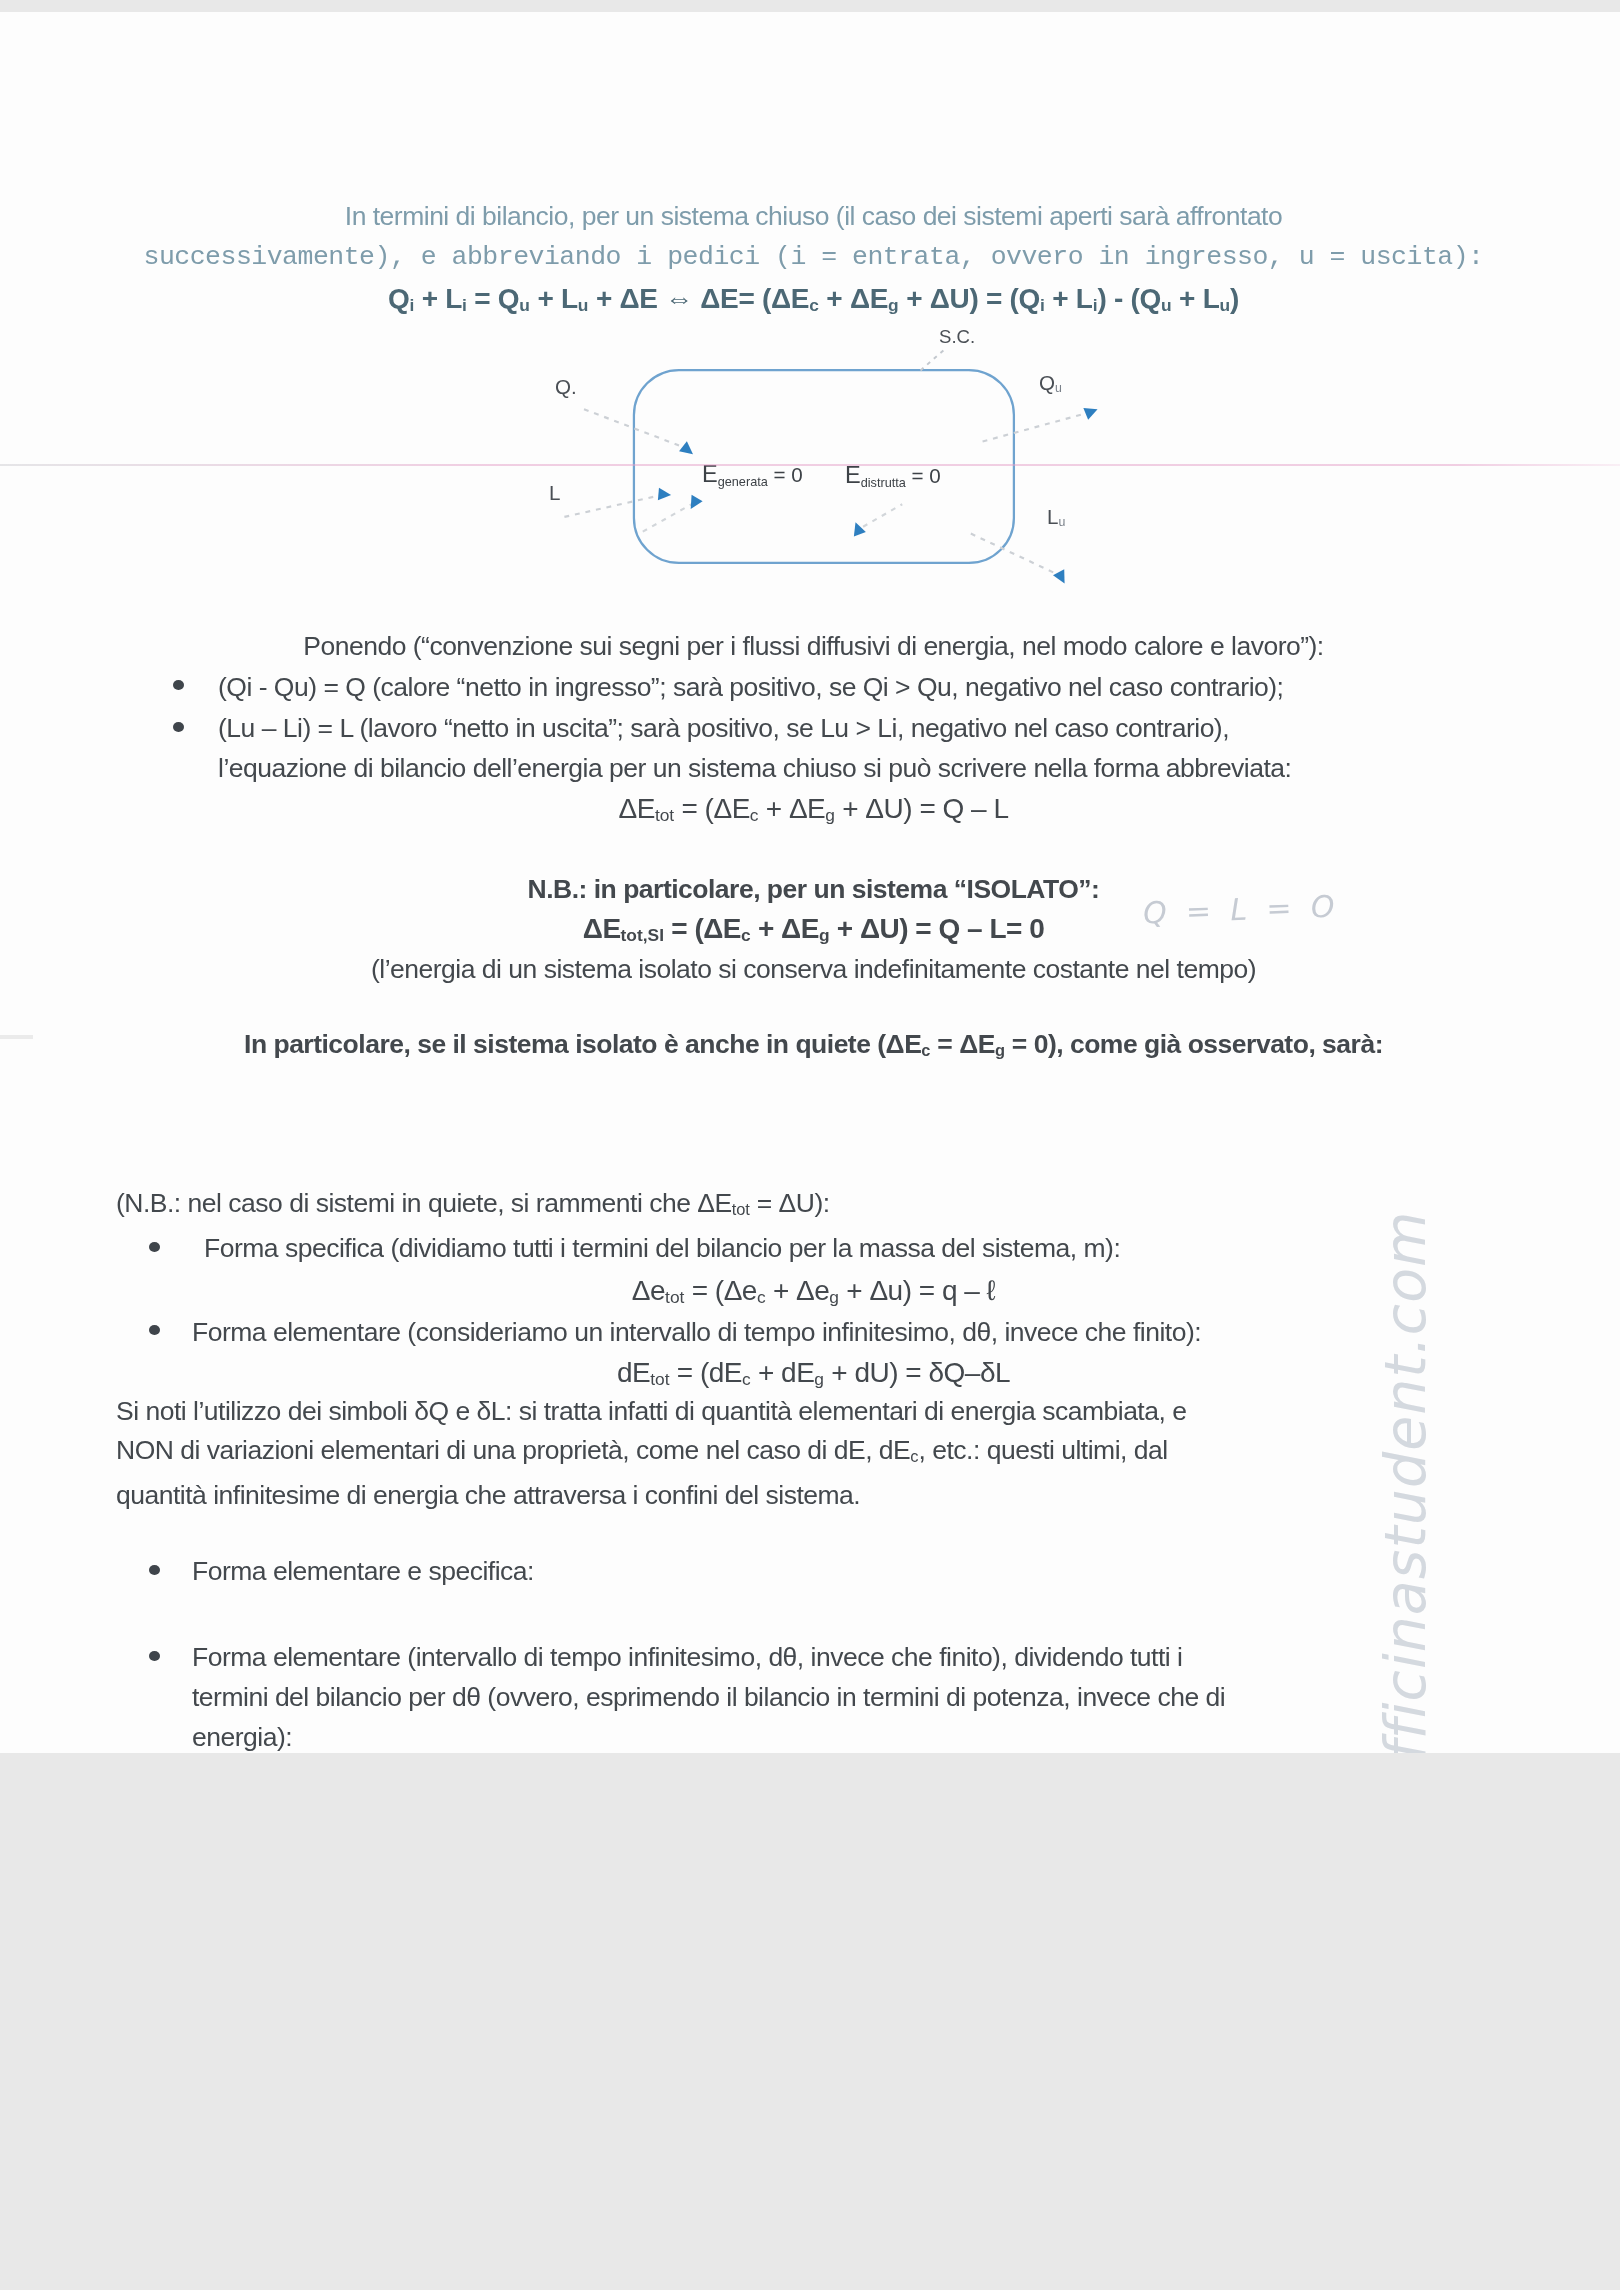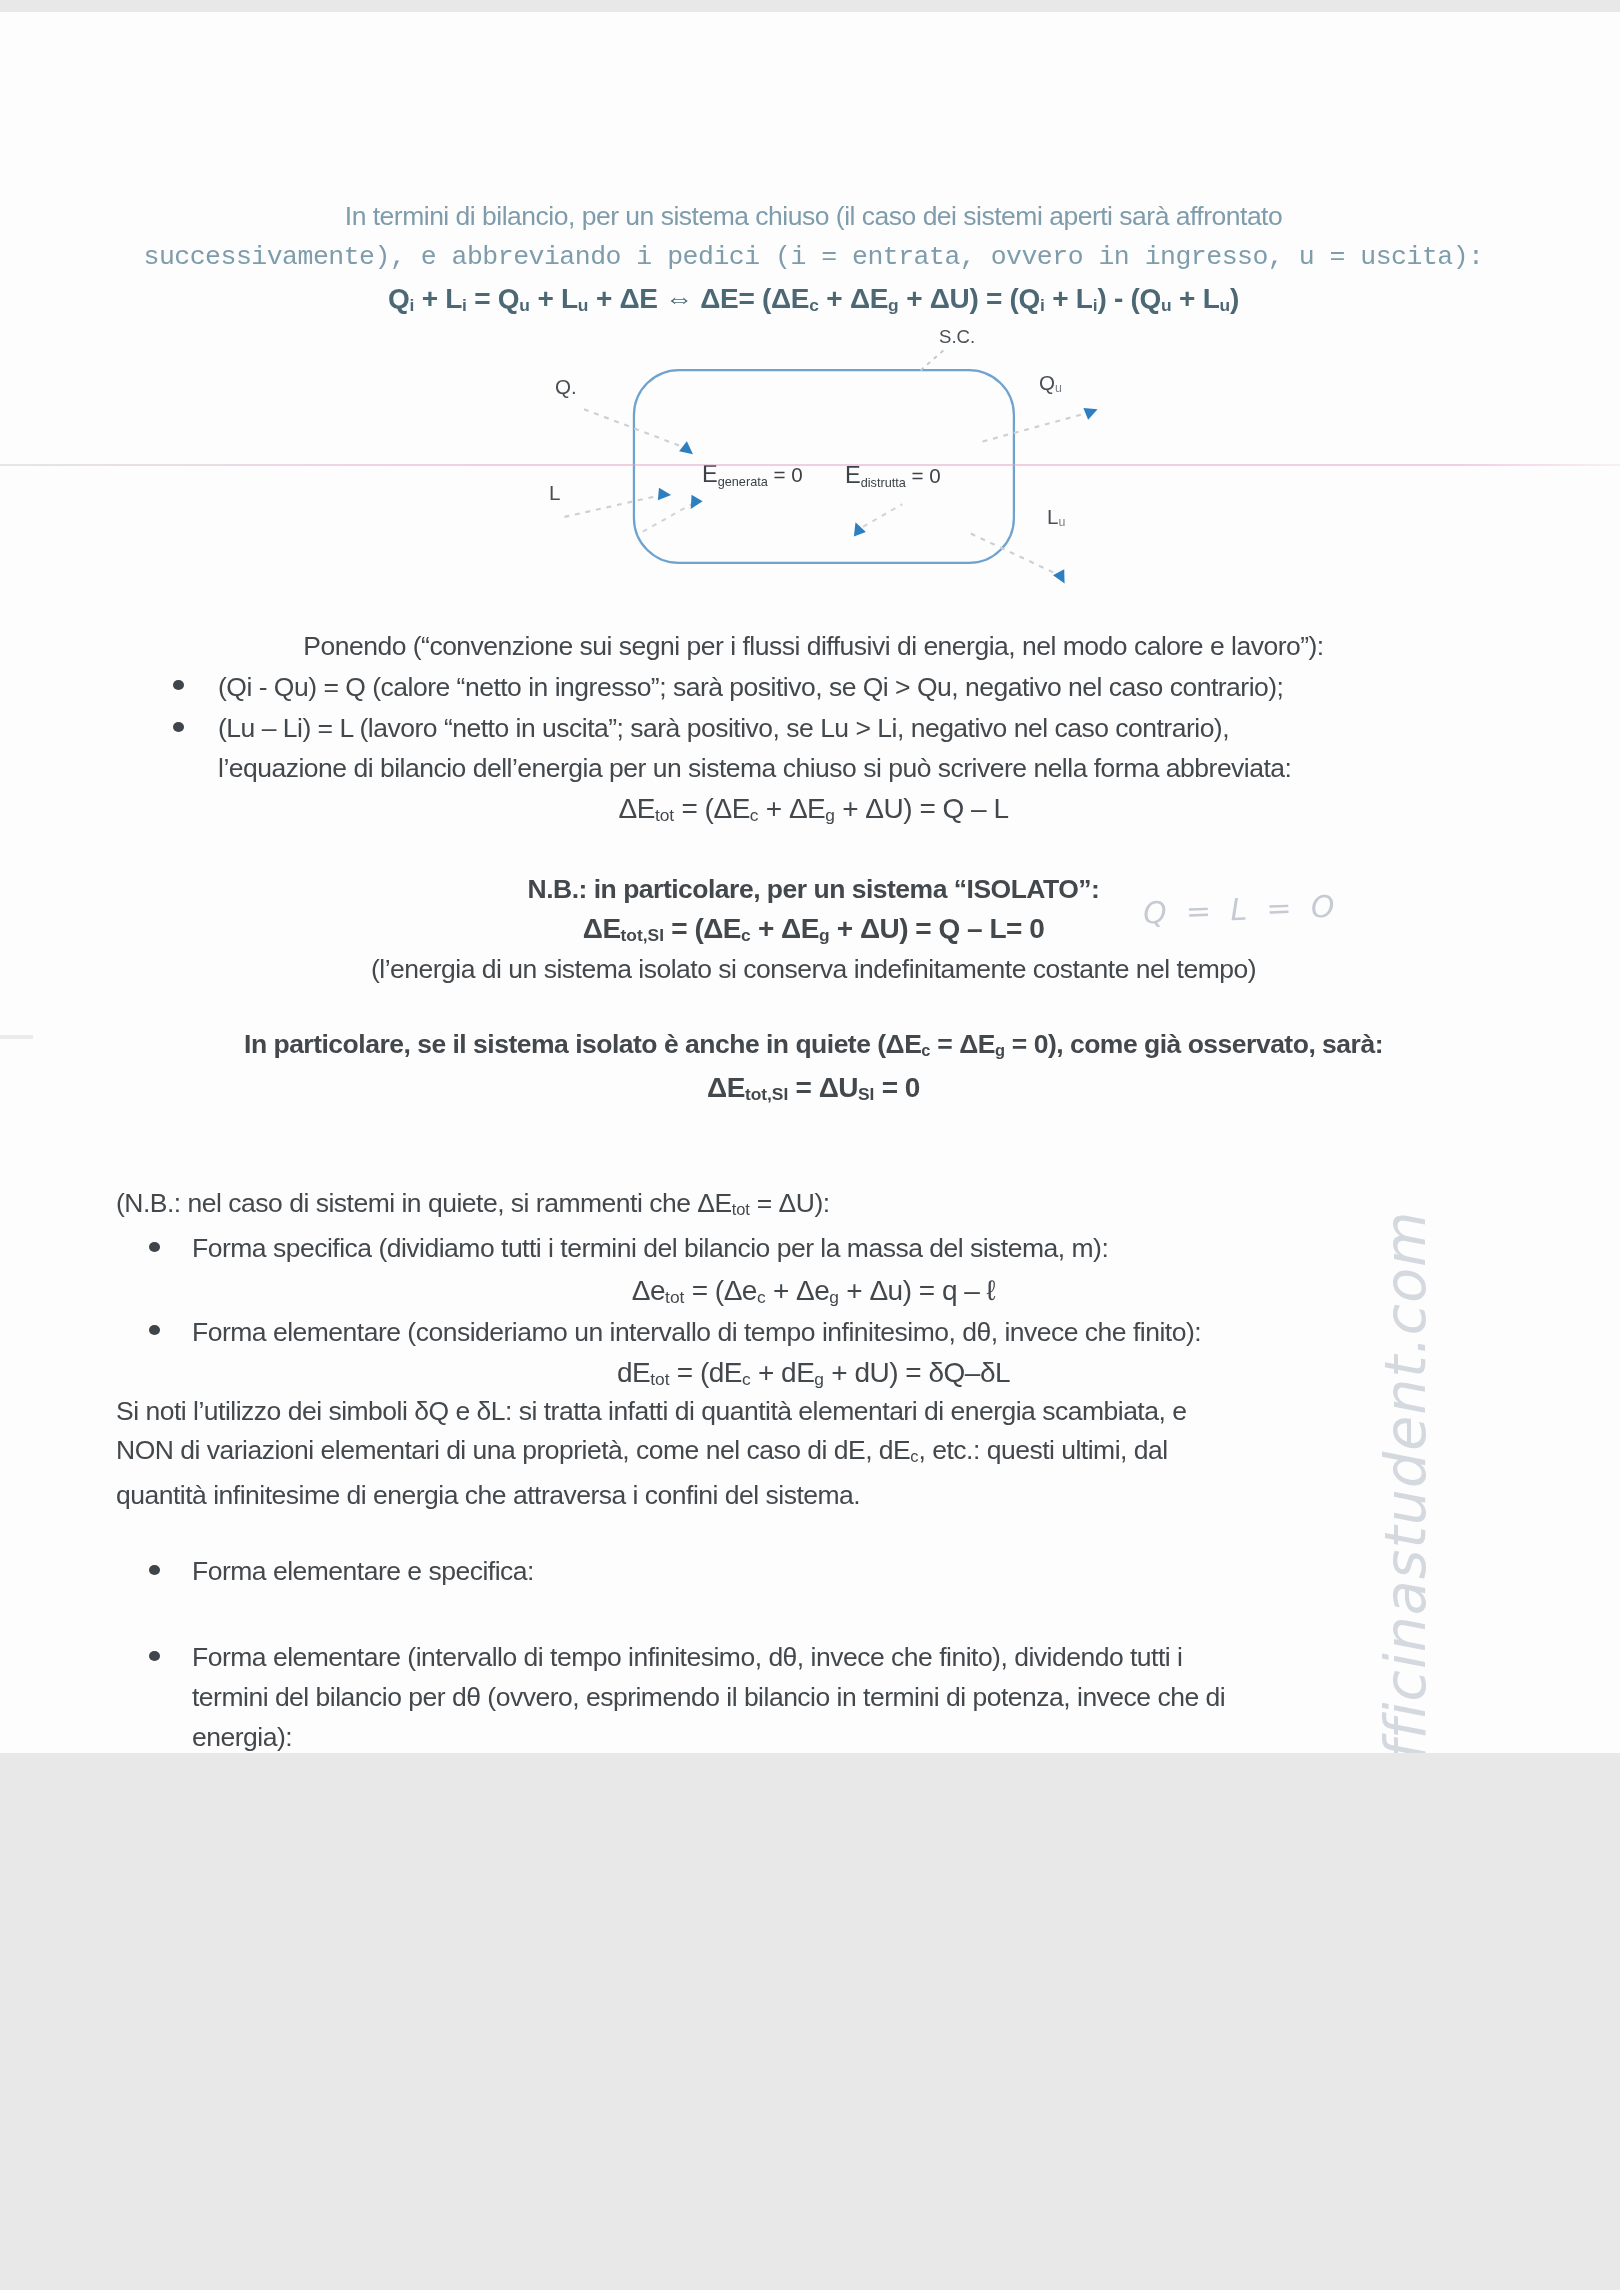--- a/index.html
+++ b/index.html
@@ -97,26 +97,25 @@
   </div>
 
   <div class="abs center line eq" style="top:777px;"><span>ΔE</span><span class="sub">tot</span><span> = (ΔE</span><span class="sub">c</span><span> + ΔE</span><span class="sub">g</span><span> + ΔU) = Q – L</span></div>
 
   <div class="abs center line bold" style="top:857px;">N.B.: in particolare, per un sistema “ISOLATO”:</div>
   <div class="abs center line eq bold" style="top:897px;"><span>ΔE</span><span class="sub">tot,SI</span><span> = (ΔE</span><span class="sub">c</span><span> + ΔE</span><span class="sub">g</span><span> + ΔU) = Q – L= 0</span></div>
   <div class="abs handwritten" style="left:1143px;top:880px;">Q = L = O</div>
   <div class="abs center line" style="top:937px;">(l’energia di un sistema isolato si conserva indefinitamente costante nel tempo)</div>
 
   <div class="abs center line bold" style="top:1012px;"><span>In particolare, se il sistema isolato è anche in quiete (ΔE</span><span class="sub">c</span><span> = ΔE</span><span class="sub">g</span><span> = 0), come già osservato, sarà:</span></div>
-  <div class="abs center line eq bold" style="top:1056px;"><span>ΔE</span><span class="sub">tot,SI</span><span> = ΔU</span><span class="sub">SI</span><span> = 0</span></div>
 
   <div class="abs line" style="left:116px;top:1171px;"><span>(N.B.: nel caso di sistemi in quiete, si rammenti che ΔE</span><span class="sub">tot</span><span> = ΔU):</span></div>
 
   <span class="bullet-dot" style="left:149px;top:1230px;"></span>
-  <div class="abs line" style="left:192px;top:1216px;text-align:center;">Forma specifica (dividiamo tutti i termini del bilancio per la massa del sistema, m):</div>
+  <div class="abs line" style="left:204px;top:1216px;text-align:center;">Forma specifica (dividiamo tutti i termini del bilancio per la massa del sistema, m):</div>
   <div class="abs center line eq" style="top:1259px;"><span>Δe</span><span class="sub">tot</span><span> = (Δe</span><span class="sub">c</span><span> + Δe</span><span class="sub">g</span><span> + Δu) = q – ℓ</span></div>
 
   <span class="bullet-dot" style="left:149px;top:1313px;"></span>
   <div class="abs line" style="left:192px;top:1300px;">Forma elementare (consideriamo un intervallo di tempo infinitesimo, dθ, invece che finito):</div>
   <div class="abs center line eq" style="top:1341px;"><span>dE</span><span class="sub">tot</span><span> = (dE</span><span class="sub">c</span><span> + dE</span><span class="sub">g</span><span> + dU) = δQ–δL</span></div>
 
   <div class="abs" style="left:116px;top:1380px;">
     <div class="line" style="line-height:39px;">Si noti l’utilizzo dei simboli δQ e δL: si tratta infatti di quantità elementari di energia scambiata, e</div>
     <div class="line" style="line-height:39px;"><span>NON di variazioni elementari di una proprietà, come nel caso di dE, dE</span><span class="sub">c</span><span>, etc.: questi ultimi, dal</span></div>
     <div class="line" style="line-height:39px;">quantità infinitesime di energia che attraversa i confini del sistema.</div>

